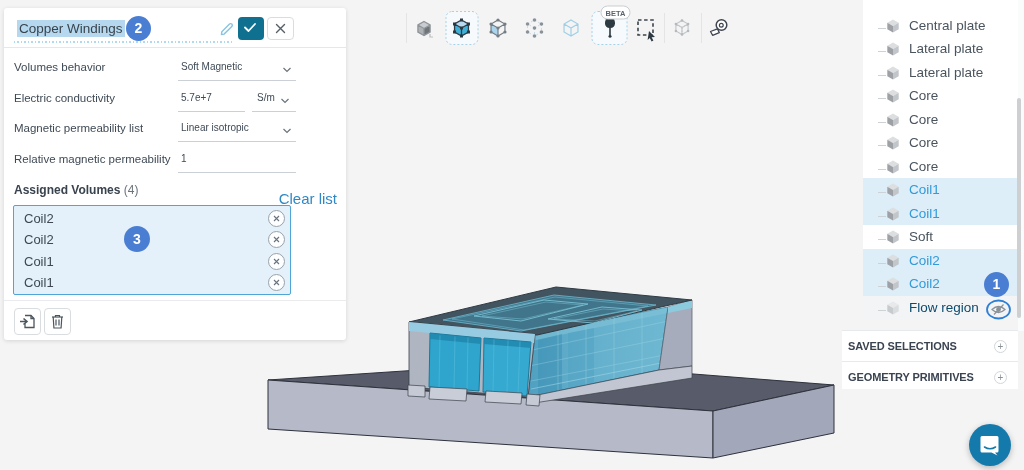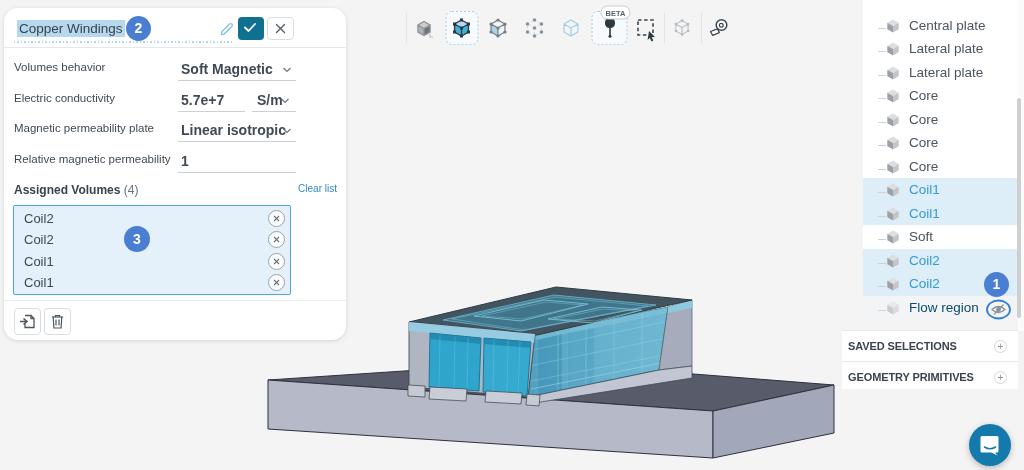--- a/index.html
+++ b/index.html
@@ -2,42 +2,42 @@
 <html><head>
 <meta charset="utf-8">
 <style>
   * { margin:0; padding:0; box-sizing:border-box; }
   html,body { width:1024px; height:470px; overflow:hidden; background:#f4f4f5;
     font-family:"Liberation Sans", sans-serif; position:relative; }
   .abs { position:absolute; }
 
   
   #lpanel { position:absolute; left:4px; top:8px; width:342px; height:332px;
-    background:#fff; border-radius:14px; box-shadow:0 1px 4px rgba(0,0,0,.13); z-index:10; }
+    background:#fff; border-radius:3px; box-shadow:0 1px 4px rgba(0,0,0,.13); z-index:10; }
   #titlebar { position:absolute; left:0; top:0; width:100%; height:40px;
     border-bottom:1px solid #e7e7e9; }
   #title-text { position:absolute; left:13px; top:12px; font-size:13.5px; color:#39434d;
     background:#b5d8ee; padding:0 2px; height:17px; line-height:17px; }
   #squiggle { position:absolute; left:10px; top:33px; width:219px; height:1.5px;
     background:repeating-linear-gradient(90deg,#b0daef 0 1.5px,transparent 1.5px 3.5px); }
   .badge { position:absolute; background:#4a7ed2; border-radius:50%; color:#fff;
     text-align:center; font-weight:bold; z-index:6; }
   #badge2 { left:122px; top:8px; width:25px; height:25px; line-height:25px; font-size:14px; }
   #badge3 { left:120px; top:218px; width:26px; height:26px; line-height:26px; font-size:14px; }
   #btn-check { position:absolute; left:234px; top:9px; width:26px; height:23px;
     background:#0f7090; border-radius:4px; }
   #btn-x { position:absolute; left:263px; top:9px; width:27px; height:23px;
     background:#fff; border:1px solid #d9dde0; border-radius:4px; }
   .row-label { position:absolute; left:10px; font-size:11.5px; color:#3f4a55; }
-  .row-value { position:absolute; left:177px; font-size:14px; color:#3f4a55;font-weight:bold; }
+  .row-value { position:absolute; left:177px; font-size:10px; color:#3f4a55; }
   .uline { position:absolute; height:1px; background:#cad0d5; }
   .chev { position:absolute; width:10px; height:10px; }
   #av-label { position:absolute; left:10px; top:175px; font-size:12px; color:#39434d; font-weight:bold;}
   #av-count { font-weight:normal; color:#6a737b; }
-  #clear-list { position:absolute; right:9px; top:175px; font-size:10px; color:#2f88c6; }
+  #clear-list { position:absolute; right:9px; top:182px; font-size:15px; color:#2f88c6; }
   #avbox { position:absolute; left:9px; top:197px; width:278px; height:90px;
     background:#e4f1fa; border:1.5px solid #4da6d7; border-radius:2px; }
   .avrow { position:absolute; left:10px; font-size:13px; color:#3e4852; }
   .avx { position:absolute; left:254px; width:17px; height:17px; border:1px solid #9aa2a9;
     border-radius:50%; background:#fdfeff; }
   #sep2 { position:absolute; left:0; top:292px; width:100%; height:1px; background:#e9ebed; }
   .bbtn { position:absolute; top:300px; width:27px; height:27px; border:1px solid #d9dde0;
     border-radius:4px; background:#fff; }
 
   
@@ -234,21 +234,21 @@
 
   <div class="row-label" style="top:83.5px">Electric conductivity</div>
   <div class="row-value" style="top:83.5px">5.7e+7</div>
   <div class="uline" style="left:174px;top:102.5px;width:67px"></div>
   <div class="row-value" style="left:253px;top:83.5px">S/m</div>
   <div class="uline" style="left:248px;top:102.5px;width:44px"></div>
   <svg class="chev" style="left:276px;top:87.5px" viewBox="0 0 10 10">
       <path d="M1.5 3 L5 6.5 L8.5 3" stroke="#6b747c" stroke-width="1.2" fill="none"></path>
     </svg>
 
-  <div class="row-label" style="top:114px">Magnetic permeability plate</div>
+  <div class="row-label" style="top:114px">Magnetic permeability list</div>
   <div class="row-value" style="top:114px">Linear isotropic</div>
   <div class="uline" style="left:174px;top:133px;width:118px"></div>
   <svg class="chev" style="left:278px;top:118px" viewBox="0 0 10 10">
       <path d="M1.5 3 L5 6.5 L8.5 3" stroke="#6b747c" stroke-width="1.2" fill="none"></path>
     </svg>
 
   <div class="row-label" style="top:144.5px">Relative magnetic permeability</div>
   <div class="row-value" style="top:144.5px">1</div>
   <div class="uline" style="left:174px;top:163.5px;width:118px"></div>
 

